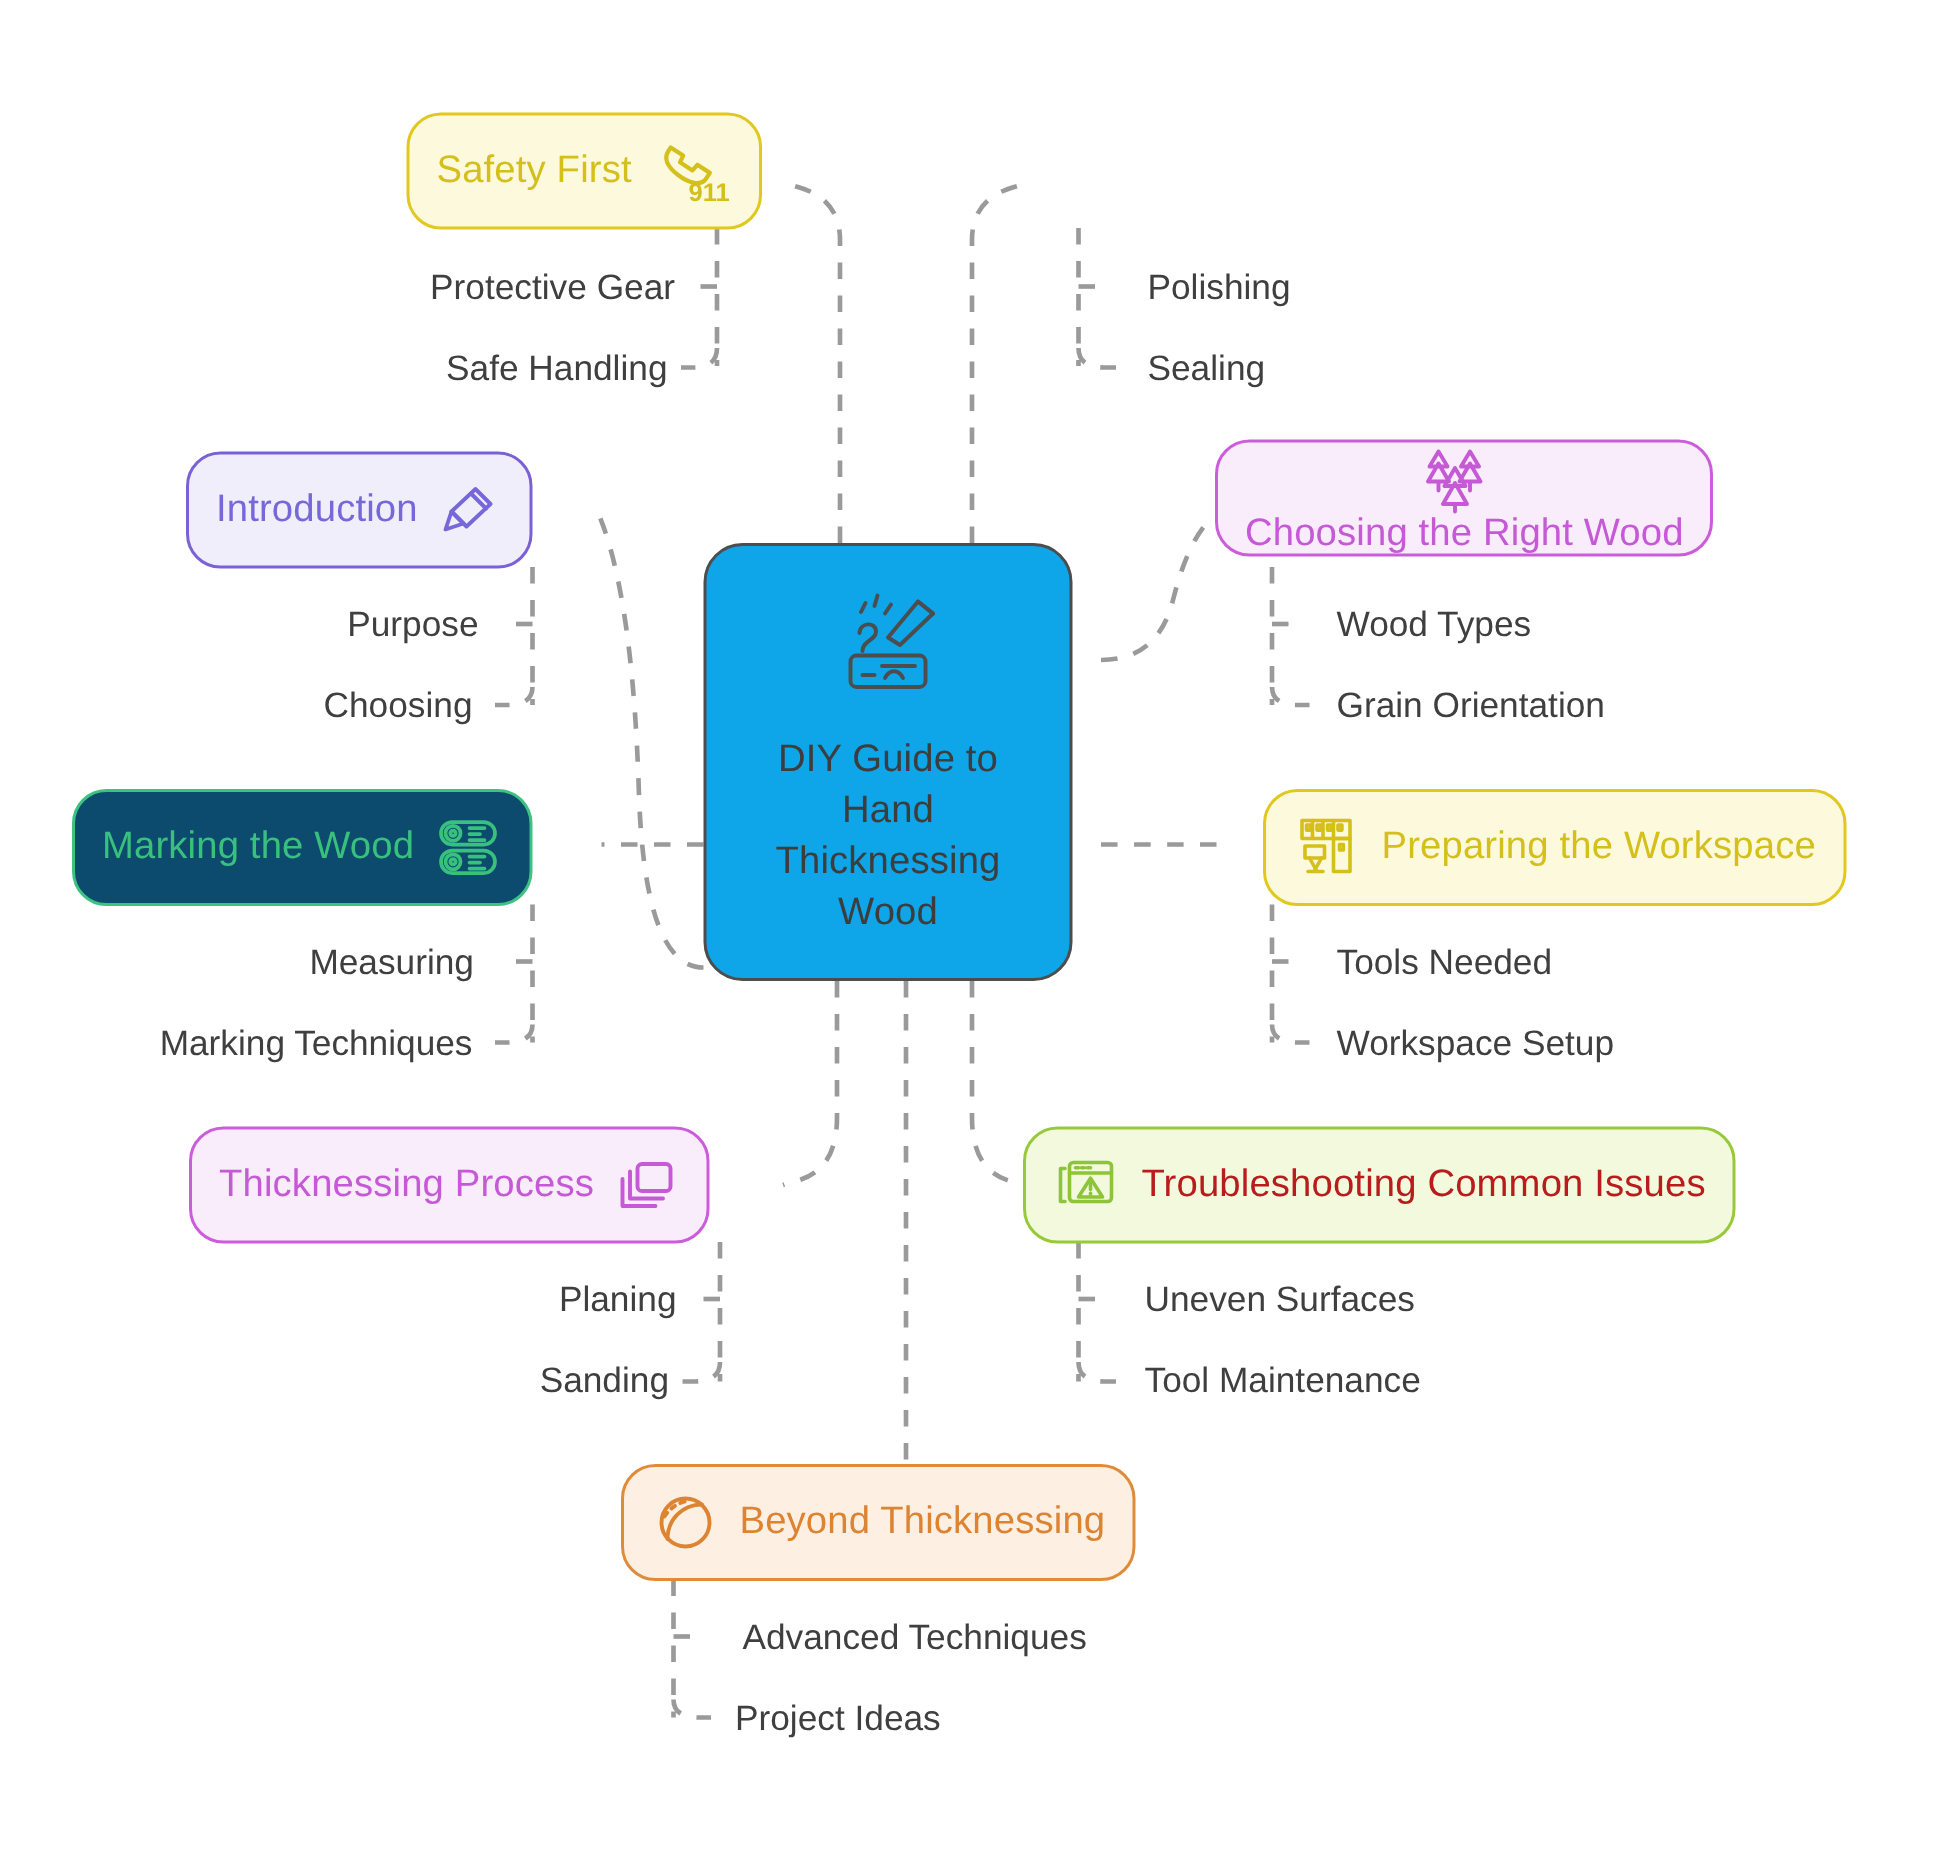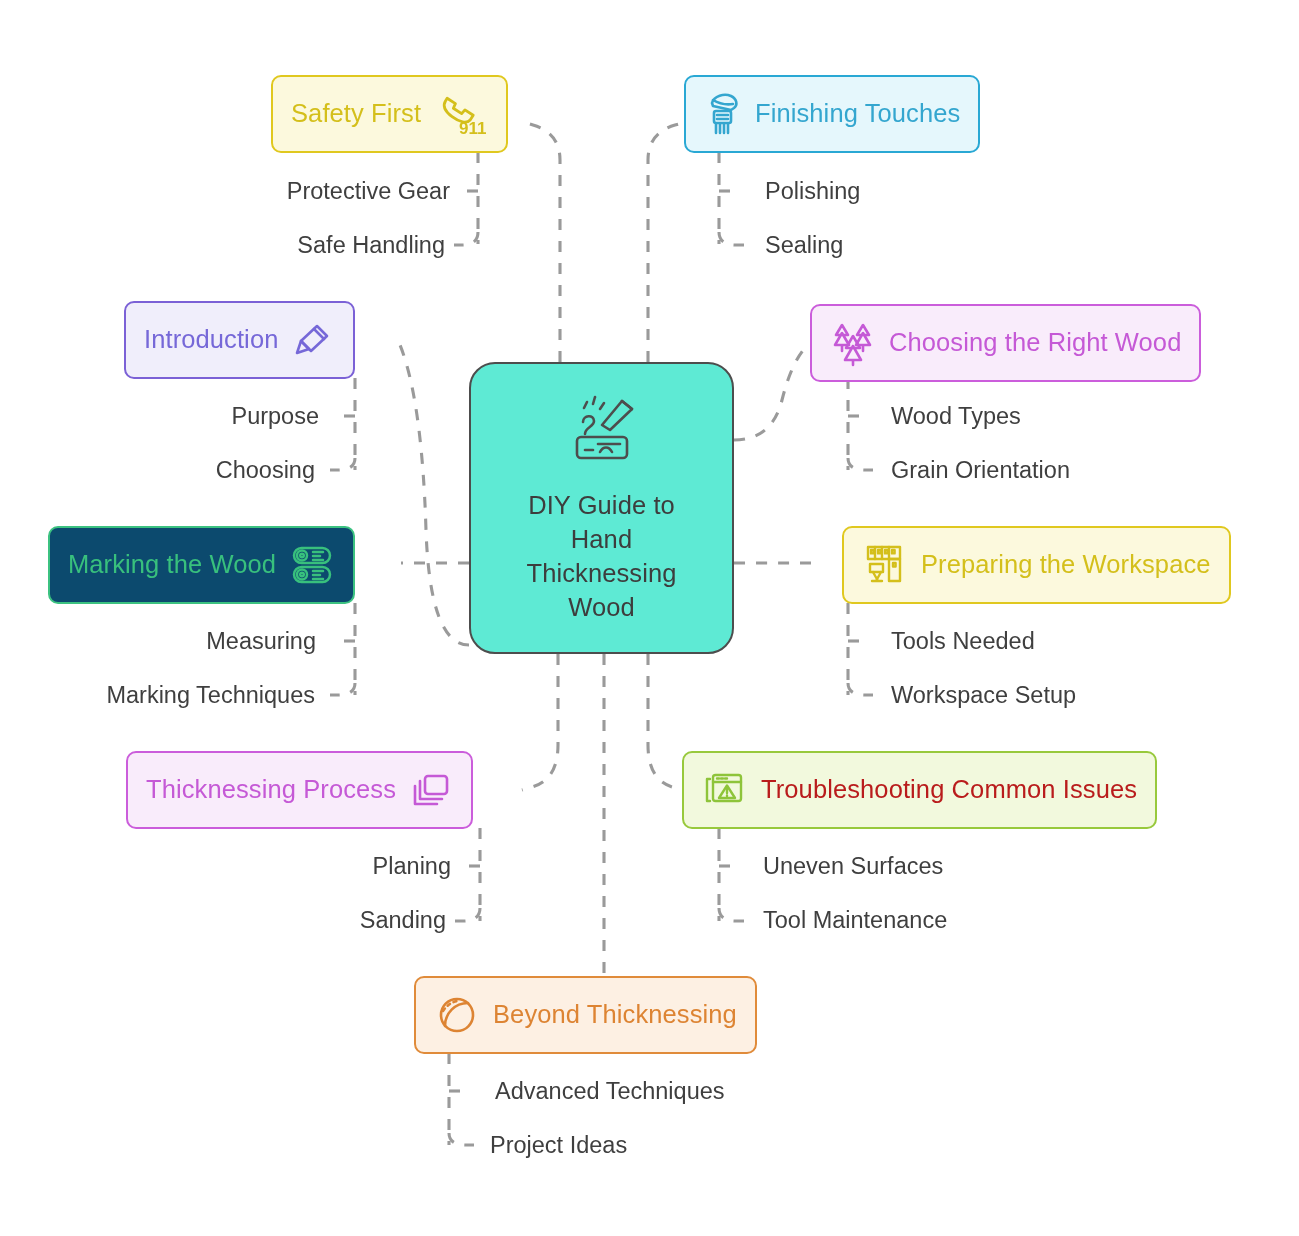--- a/index.html
+++ b/index.html
@@ -23,22 +23,22 @@
     left: 0; top: 0;
     width: 1299px;
     height: 1236px;
     pointer-events: none;
   }
 
   
   .center-node {
     position: absolute;
     left: 469px; top: 362px;
-    width: 265px; height: 292px;
-    background: #5eead4;
+    width: 246px; height: 292px;
+    background: #0ea5e9;
     border: 2.6px solid #4d4d4d;
     border-radius: 26px;
     display: flex;
     flex-direction: column;
     align-items: center;
     justify-content: center;
     z-index: 5;
   }
   .center-icon { margin-bottom: 14px; }
   .center-title {
@@ -47,21 +47,21 @@
     color: #3d3d3d;
     text-align: center;
     letter-spacing: 0.1px;
   }
 
   
   .branch {
     position: absolute;
     display: flex;
     align-items: center;
-    border-radius: 10px;
+    border-radius: 23px;
     border-width: 2.6px;
     border-style: solid;
     padding: 0 18px;
     height: 78px;
     z-index: 4;
     white-space: nowrap;
   }
   .branch .blabel {
     font-size: 25.5px;
     line-height: 1;
@@ -182,45 +182,33 @@
   <div class="branch icon-right" style="left:271px; top:75px; background:#fcf9dd; border-color:#e0c81f; color:#d4bf1b;">
     <span class="blabel">Safety First</span>
     <span class="bicon">
       <svg width="54" height="48" viewBox="0 0 54 48" fill="none" stroke="#d4bf1b" stroke-width="2.8" stroke-linecap="round" stroke-linejoin="round">
         <path d="M9 10 c-4 4-3 10 3 17 6 7 13 10 17 7 l4-4 -7-7 -4 3 -7-7 3-4 -7-7 Z" transform="translate(4,-2) rotate(-12 21 18)"></path>
         <text x="25" y="44" font-family="Liberation Sans, sans-serif" font-size="17" font-weight="bold" fill="#d4bf1b" stroke="none">911</text>
       </svg>
     </span>
   </div>
 
-  <div class="branch icon-left" style="left:684px; top:75px; background:#e5f7fc; border-color:#29a8d4; color:#34a6cf;">
-    <span class="bicon">
-      <svg width="38" height="48" viewBox="0 0 38 48" fill="none" stroke="#34a6cf" stroke-width="2.6" stroke-linecap="round" stroke-linejoin="round">
-        <path d="M8 13 c2-7 12-10 19-7 6 3 7 9 3 12 l-3 2 -18-4 Z"></path>
-        <path d="M9 10 c5 3 13 5 20 4"></path>
-        <rect x="10" y="21" width="17" height="12" rx="2"></rect>
-        <path d="M13 25 h11 M13 29 h11"></path>
-        <path d="M12 34 v9 M16 34 v9 M20 34 v9 M24 34 v9"></path>
-      </svg>
-    </span>
-    <span class="blabel">Finishing Touches</span>
-  </div>
 
   <div class="branch icon-right" style="left:124px; top:301px; background:#f0eefb; border-color:#7b61d6; color:#7668d8;">
     <span class="blabel">Introduction</span>
     <span class="bicon">
       <svg width="44" height="44" viewBox="0 0 44 44" fill="none" stroke="#7668d8" stroke-width="2.6" stroke-linecap="round" stroke-linejoin="round">
         <path d="M26 8 L36 18 L20 33 L10 23 Z"></path>
         <path d="M23 11 L33 21"></path>
         <path d="M10 23 L6 35 L18 31 Z"></path>
       </svg>
     </span>
   </div>
 
-  <div class="branch icon-left" style="left:810px; top:304px; background:#f9ecfb; border-color:#cb5ddb; color:#c559d6;">
+  <div class="branch icon-left" style="left:810px; top:293px; background:#f9ecfb; border-color:#cb5ddb; color:#c559d6;flex-direction:column;">
     <span class="bicon">
       <svg width="46" height="48" viewBox="0 0 46 48" fill="none" stroke="#c559d6" stroke-width="2.6" stroke-linecap="round" stroke-linejoin="round">
         <path d="M12 6 L6 16 h12 Z M12 14 L5 26 h14 Z M12 26 v6"></path>
         <path d="M33 6 L27 16 h12 Z M33 14 L26 26 h14 Z M33 26 v6"></path>
         <path d="M23 17 L16 29 h14 Z M23 27 L15 41 h16 Z M23 41 v5"></path>
       </svg>
     </span>
     <span class="blabel">Choosing the Right Wood</span>
   </div>
 

